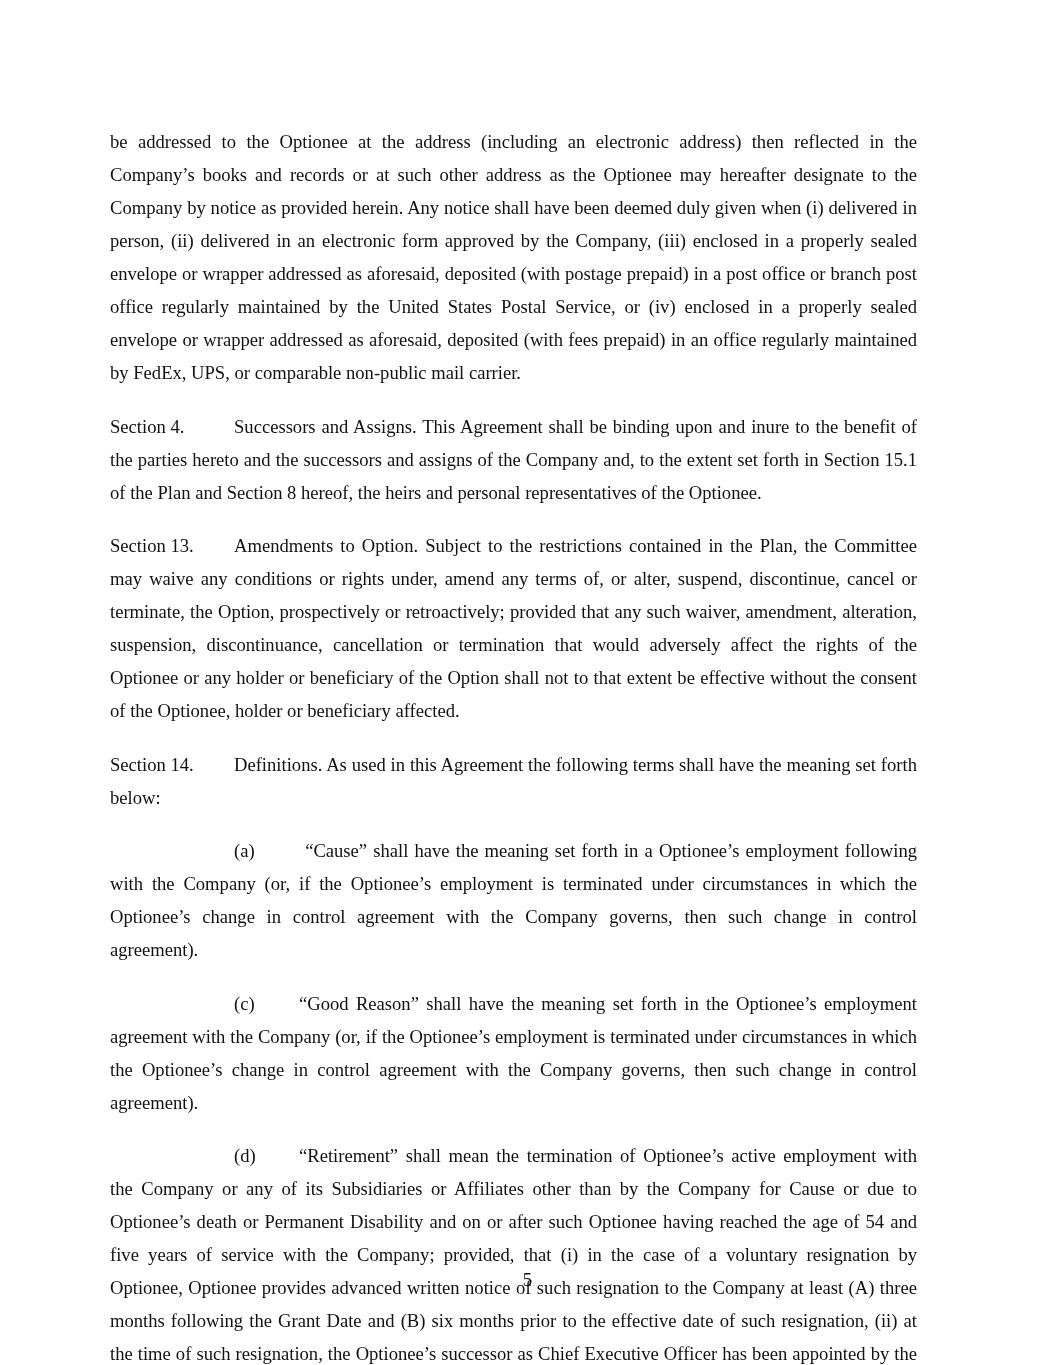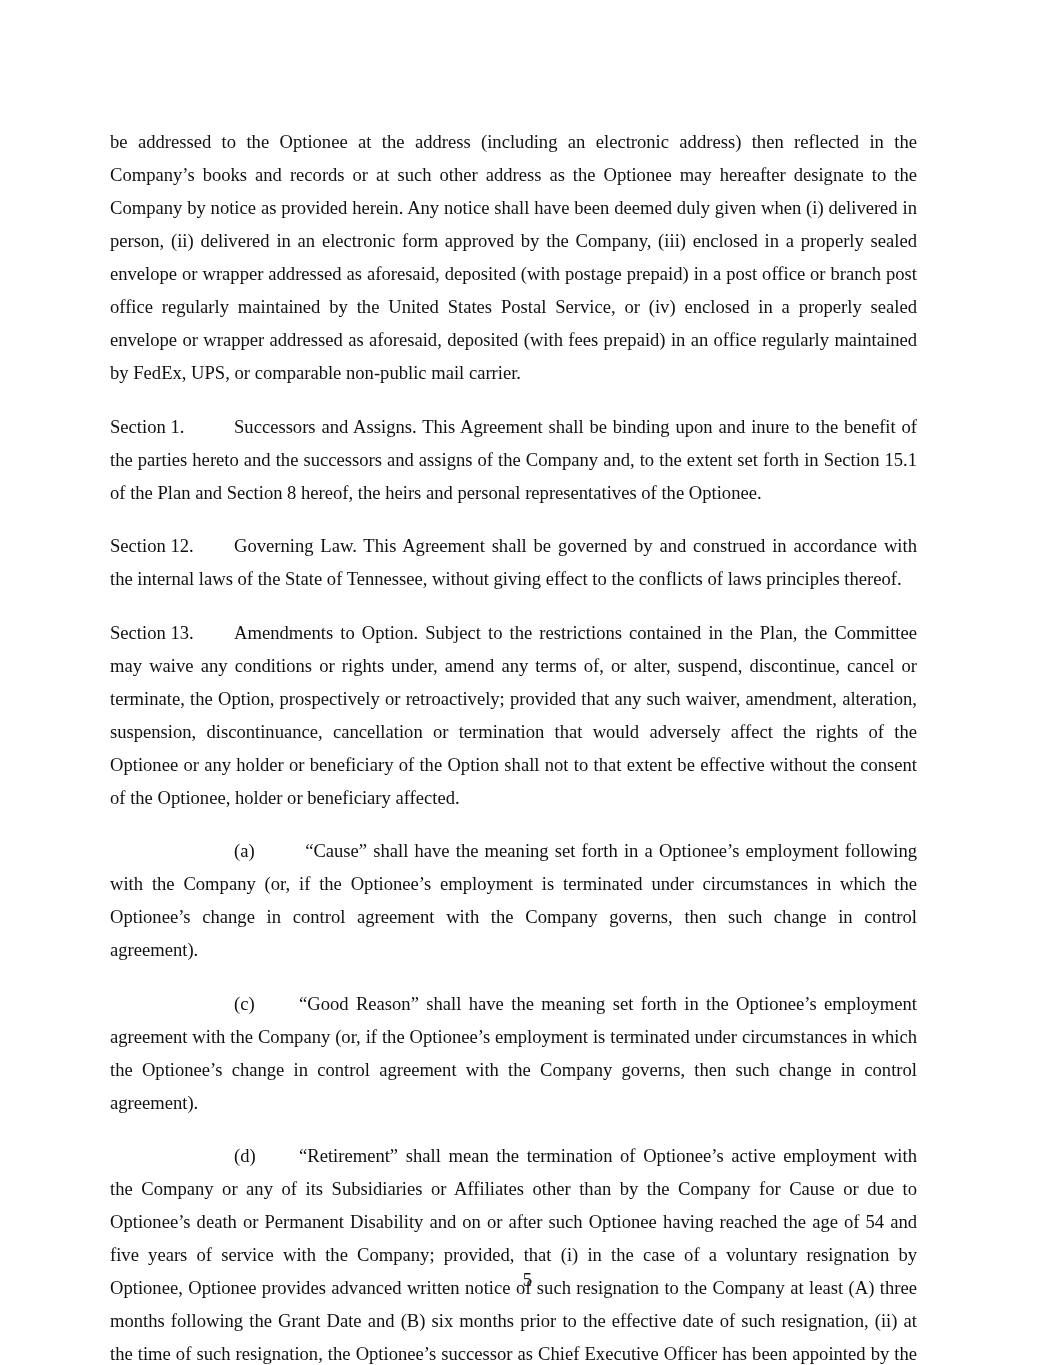--- a/index.html
+++ b/index.html
@@ -56,26 +56,26 @@
       line-height: 23px;
     }
   </style>
 </head>
 <body>
 
 <div class="page">
 
   <p class="para">be addressed to the Optionee at the address (including an electronic address) then reflected in the Company’s books and records or at such other address as the Optionee may hereafter designate to the Company by notice as provided herein. Any notice shall have been deemed duly given when (i) delivered in person, (ii) delivered in an electronic form approved by the Company, (iii) enclosed in a properly sealed envelope or wrapper addressed as aforesaid, deposited (with postage prepaid) in a post office or branch post office regularly maintained by the United States Postal Service, or (iv) enclosed in a properly sealed envelope or wrapper addressed as aforesaid, deposited (with fees prepaid) in an office regularly maintained by FedEx, UPS, or comparable non-public mail carrier.</p>
 
-  <p class="para"><span class="sec-num">Section 1.</span><span class="sec-title">Successors and Assigns</span><span>.  This Agreement shall be binding upon and inure to the benefit of the parties hereto and the successors and assigns of the Company and, to the extent set forth in Section 15.1 of the Plan and Section 8 hereof, the heirs and personal representatives of the Optionee.</span></p>
+  <p class="para"><span class="sec-num">Section 4.</span><span class="sec-title">Successors and Assigns</span><span>.  This Agreement shall be binding upon and inure to the benefit of the parties hereto and the successors and assigns of the Company and, to the extent set forth in Section 15.1 of the Plan and Section 8 hereof, the heirs and personal representatives of the Optionee.</span></p>
 
-  <p class="para"><span class="sec-num">Section 12.</span><span class="sec-title">Governing Law</span><span>.  This Agreement shall be governed by and construed in accordance with the internal laws of the State of Tennessee, without giving effect to the conflicts of laws principles thereof.</span></p>
 
   <p class="para"><span class="sec-num">Section 13.</span><span class="sec-title">Amendments to Option</span><span>.  Subject to the restrictions contained in the Plan, the Committee may waive any conditions or rights under, amend any terms of, or alter, suspend, discontinue, cancel or terminate, the Option, prospectively or retroactively; provided that any such waiver, amendment, alteration, suspension, discontinuance, cancellation or termination that would adversely affect the rights of the Optionee or any holder or beneficiary of the Option shall not to that extent be effective without the consent of the Optionee, holder or beneficiary affected.</span></p>
 
+  <p class="para"><span class="sec-num">Section 14.</span><span class="sec-title">Definitions</span><span>.  As used in this Agreement the following terms shall have the meaning set forth below:</span></p>
 
   <p class="para"><span class="indent"></span><span class="label">(a)</span><span> “Cause” shall have the meaning set forth in a Optionee’s employment following with the Company (or, if the Optionee’s employment is terminated under circumstances in which the Optionee’s change in control agreement with the Company governs, then such change in control agreement).</span></p>
 
 
   <p class="para"><span class="indent"></span><span class="label">(c)</span><span>“Good Reason” shall have the meaning set forth in the Optionee’s employment agreement with the Company (or, if the Optionee’s employment is terminated under circumstances in which the Optionee’s change in control agreement with the Company governs, then such change in control agreement).</span></p>
 
   <p class="para" style="text-align-last: justify;"><span class="indent"></span><span class="label">(d)</span><span>“Retirement” shall mean the termination of Optionee’s active employment with the Company or any of its Subsidiaries or Affiliates other than by the Company for Cause or due to Optionee’s death or Permanent Disability and on or after such Optionee having reached the age of 54 and five years of service with the Company; provided, that (i) in the case of a voluntary resignation by Optionee, Optionee provides advanced written notice of such resignation to the Company at least (A) three months following the Grant Date and (B) six months prior to the effective date of such resignation, (ii) at the time of such resignation, the Optionee’s successor as Chief Executive Officer has been appointed by the Board and publicly disclosed, (iii) if requested by the Board, Optionee agrees to provide reasonable transition services for up to six months</span></p>
 
 </div>
 

